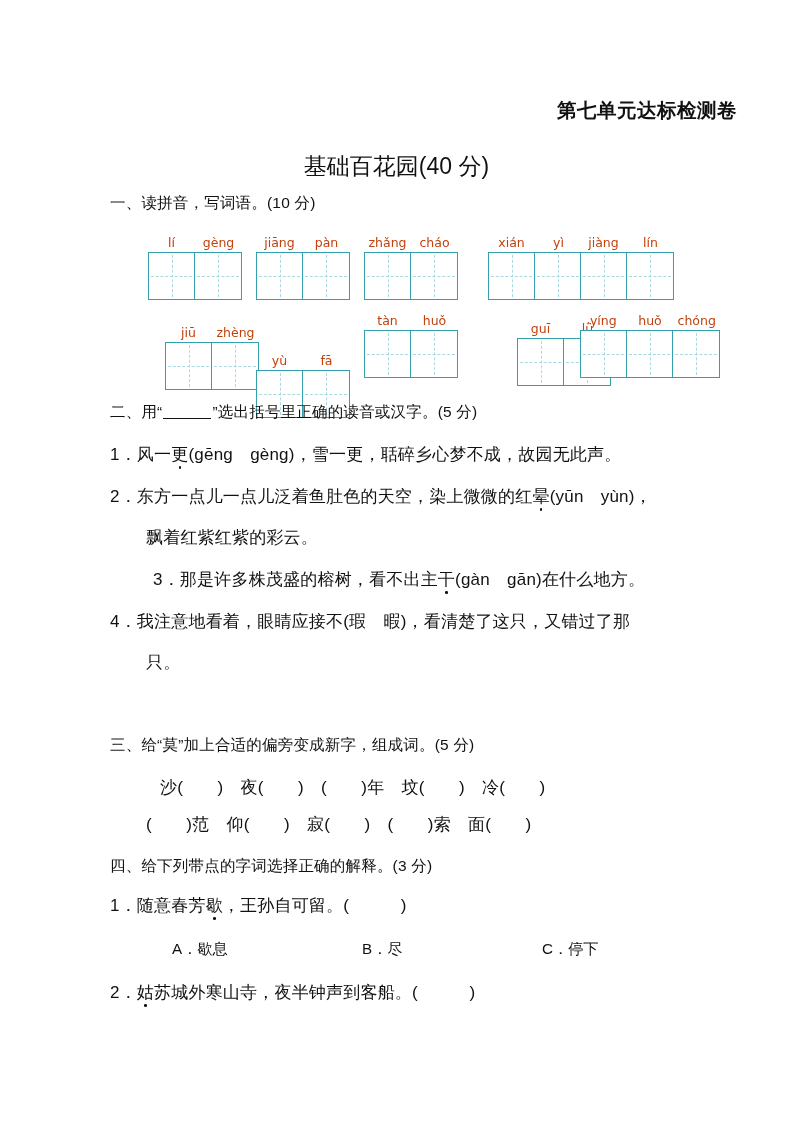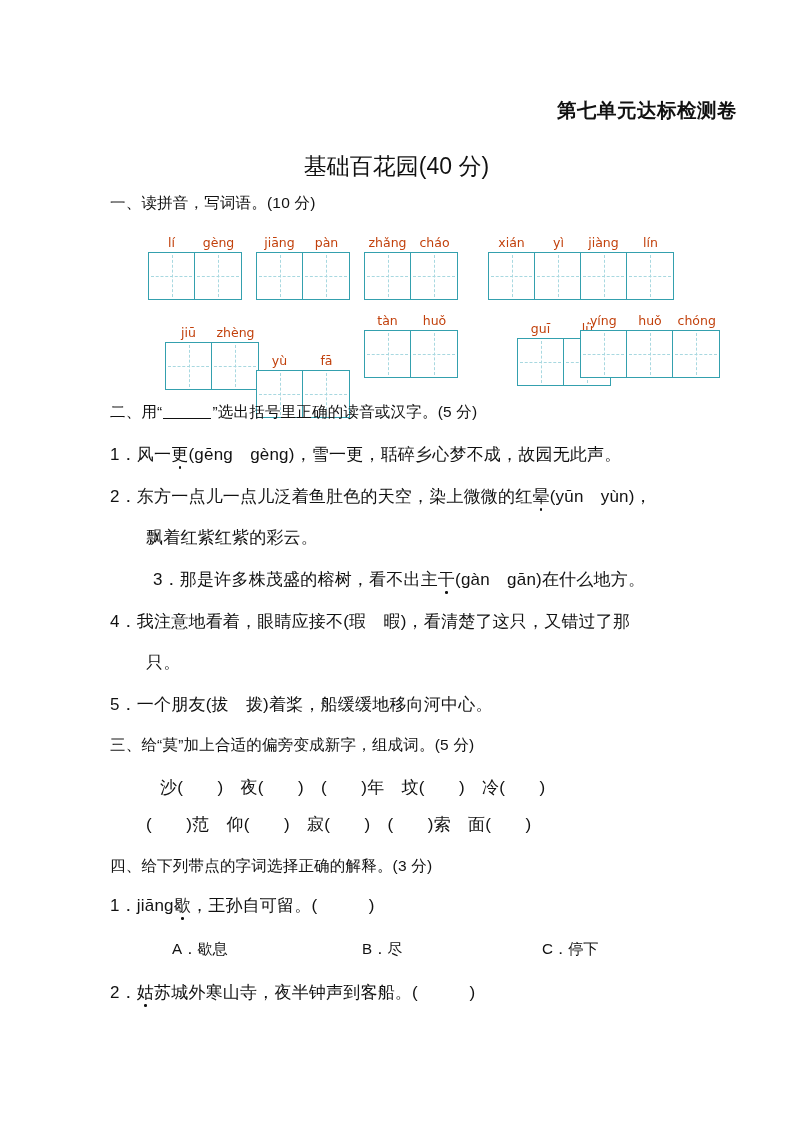--- a/index.html
+++ b/index.html
@@ -280,33 +280,30 @@
 
   <div class="q-line" style="left:110px; top:568px;margin-left:43px;">
     <span>3</span><span>．那是许多株茂盛的榕树，看不出主</span><span class="dotchar">干</span><span>(gàn　gān)在什么地方。</span>
   </div>
 
   <div class="q-line" style="left:110px; top:610px;">
     <span>4</span><span>．我注意地看着，眼睛应接不(瑕　暇)，看清楚了这只，又错过了那</span>
   </div>
   <div class="q-line" style="left:146px; top:651px;">只。</div>
 
-  <div class="q-line" style="left:110px; top:693px;">
-    <span>5</span><span>．一个朋友(拔　拨)着桨，船缓缓地移向河中心。</span>
-  </div>
 
   <div class="q-head" style="left:110px; top:735px;">三、给“莫”加上合适的偏旁变成新字，组成词。(5 分)</div>
 
   <div class="q-line" style="left:160px; top:776px;">沙(　　)　夜(　　)　(　　)年　坟(　　)　冷(　　)</div>
   <div class="q-line" style="left:146px; top:813px;">(　　)范　仰(　　)　寂(　　)　(　　)索　面(　　)</div>
 
   <div class="q-head" style="left:110px; top:856px;">四、给下列带点的字词选择正确的解释。(3 分)</div>
 
   <div class="q-line" style="left:110px; top:894px;">
-    <span>1</span><span>．jiāng</span><span class="dotchar">歇</span><span>，王孙自可留。(　　　)</span>
+    <span>1</span><span>．随意春芳</span><span class="dotchar">歇</span><span>，王孙自可留。(　　　)</span>
   </div>
 
   <div class="opt-row" style="left:172px; top:939px;">
     <span class="opt" style="display:inline-block; width:190px;">A．歇息</span><span class="opt" style="display:inline-block; width:180px;">B．尽</span><span class="opt">C．停下</span>
   </div>
 
   <div class="q-line" style="left:110px; top:981px;">
     <span>2</span><span>．</span><span class="dotchar">姑</span><span>苏城外寒山寺，夜半钟声到客船。(　　　)</span>
   </div>
 

